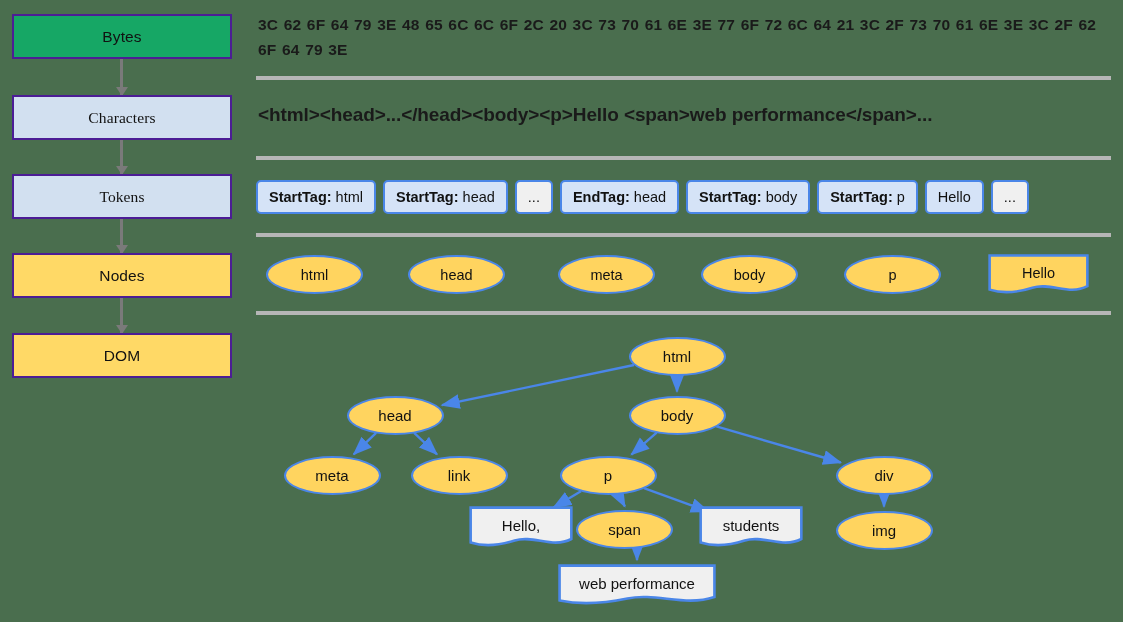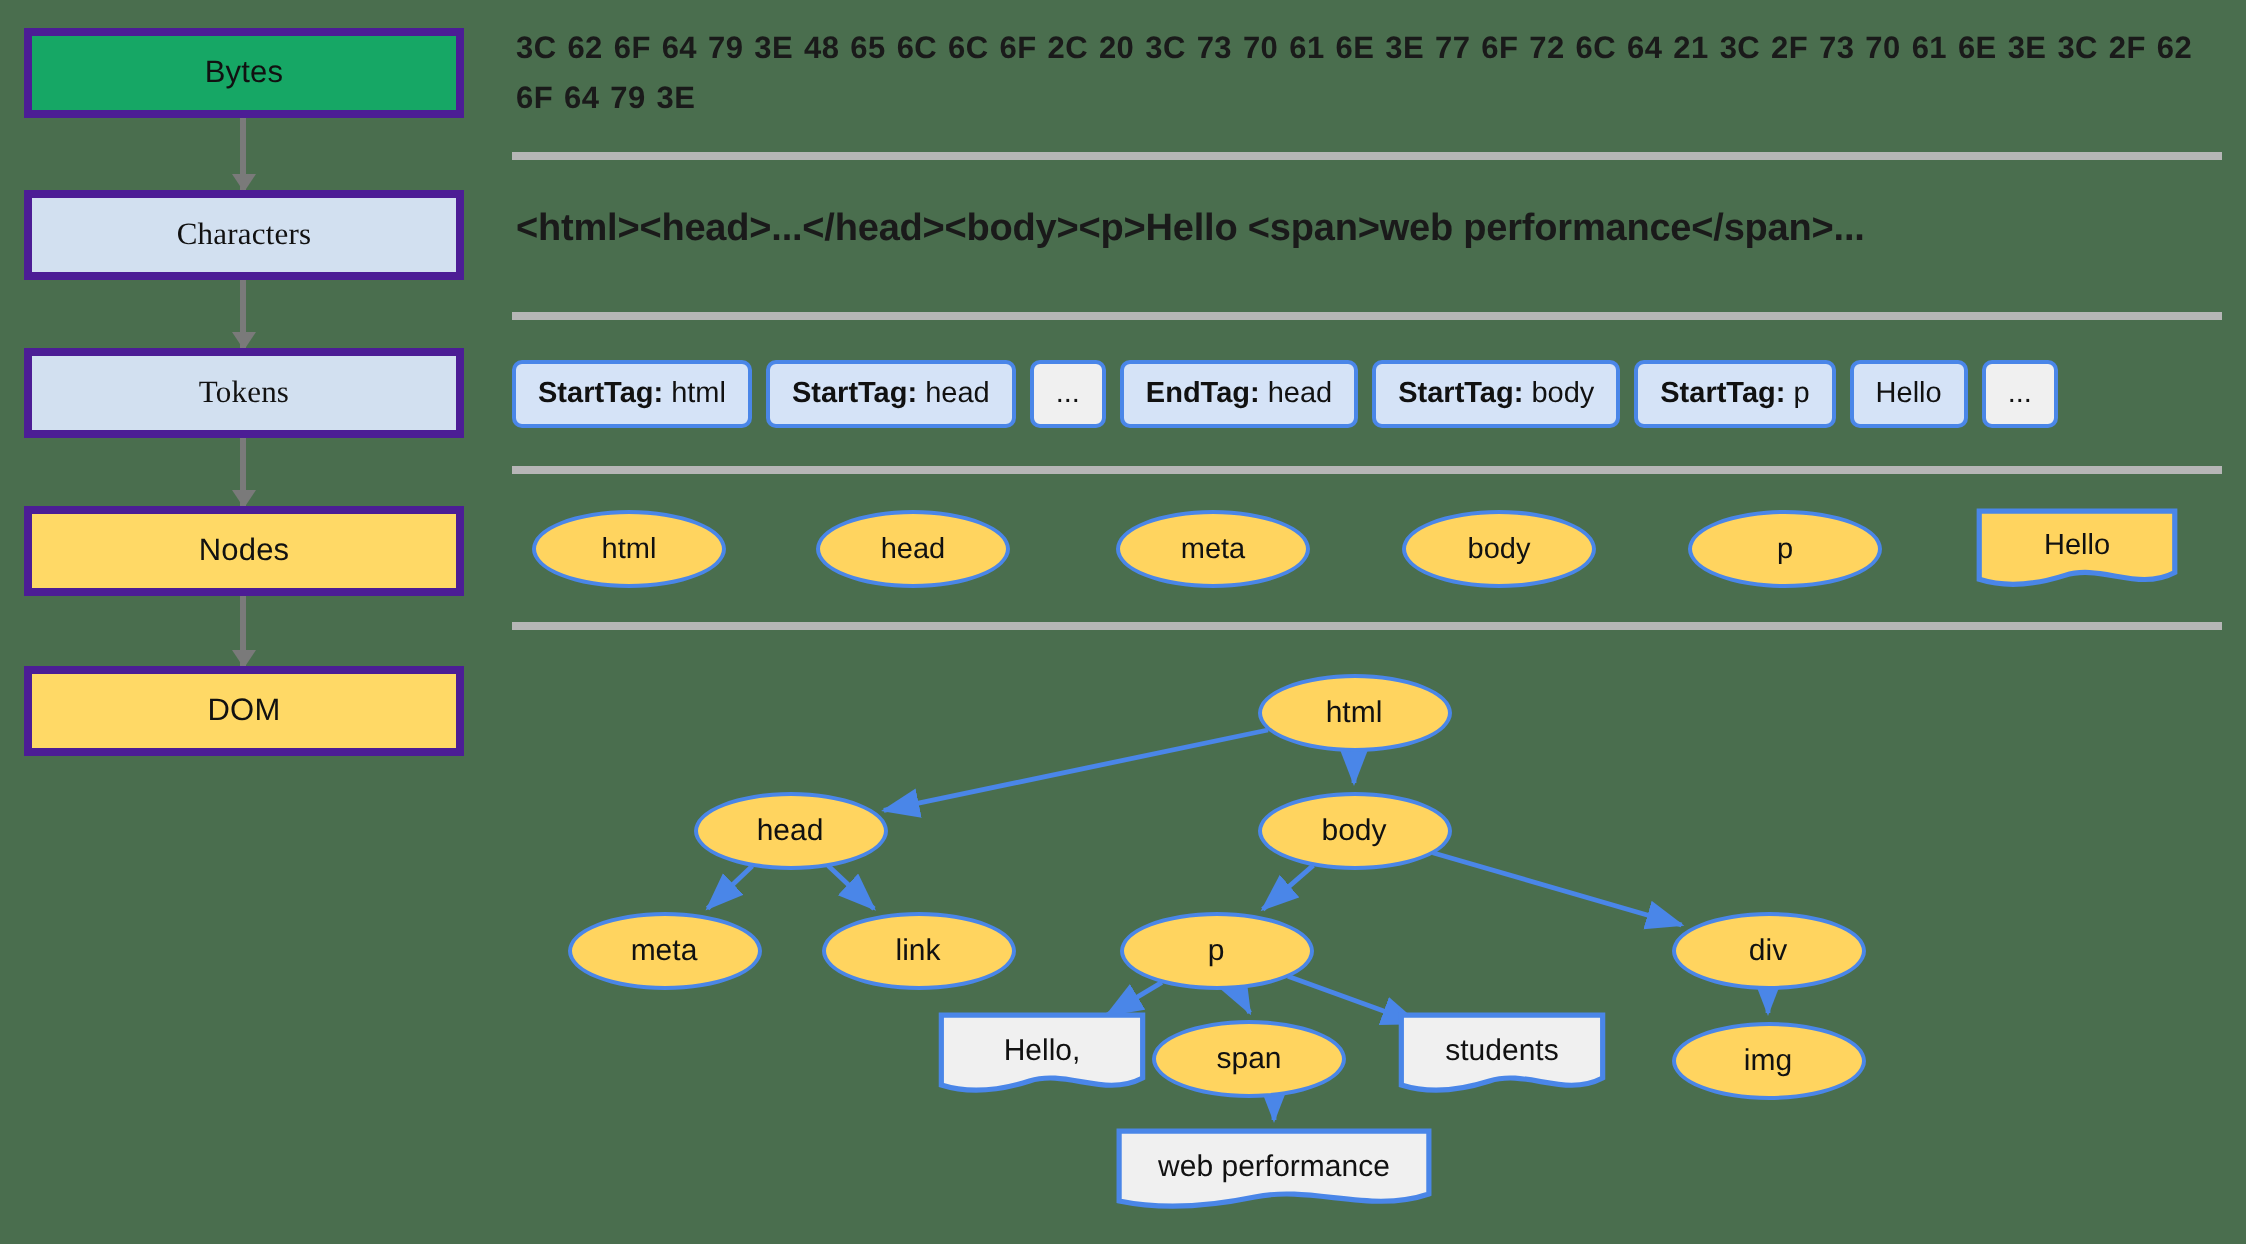--- a/index.html
+++ b/index.html
@@ -29,21 +29,21 @@
     left: 0;
     top: 0;
     width: 250px;
     height: 622px;
   }
   .stage-box {
     position: absolute;
     left: 12px;
     width: 220px;
     height: 45px;
-    border: 4px solid #4c1d95;
+    border: 2px solid #4c1d95;
     display: flex;
     align-items: center;
     justify-content: center;
     font-size: 15.5px;
     color: #111111;
     letter-spacing: 0.1px;
   }
   .stage-box.green { background: #16a765; }
   .stage-box.blue  { background: #d2e0f0; font-family: Liberation Serif, serif; }
   .stage-box.yellow{ background: #ffd966; }

